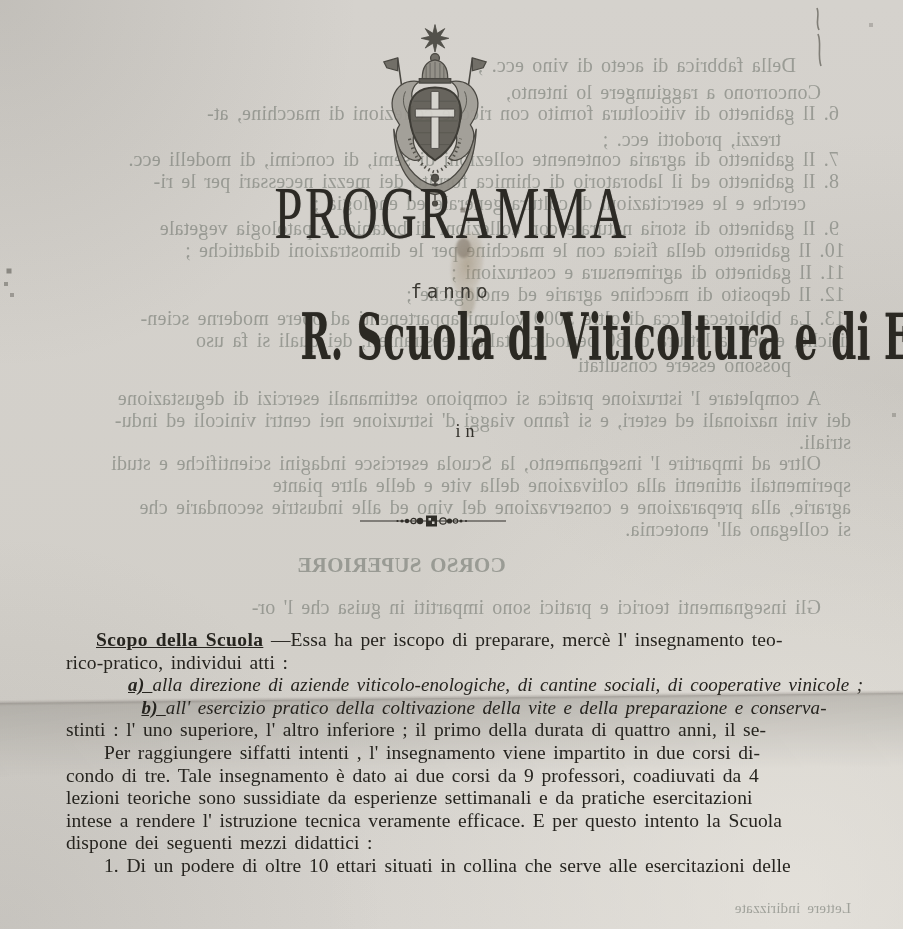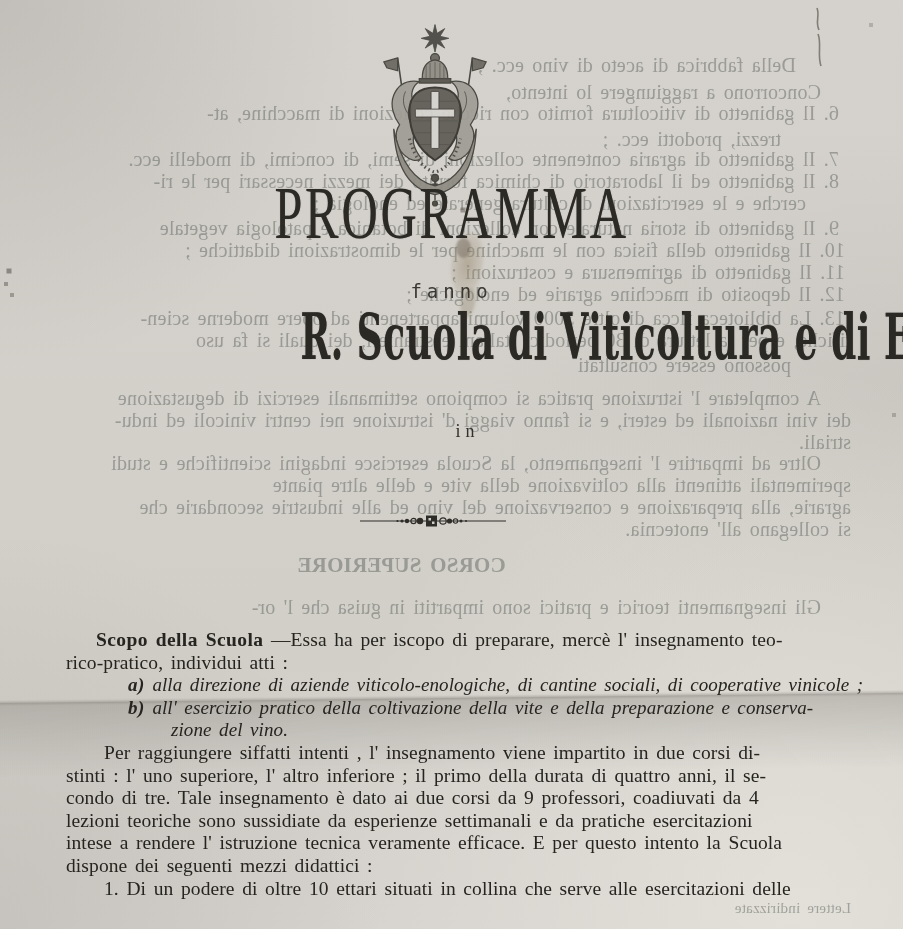--- a/index.html
+++ b/index.html
@@ -54,22 +54,22 @@
   .in-word{display:inline-block;font-size:18px;letter-spacing:5px;color:#34322c;}
   .city-row{position:absolute;left:0;top:448px;width:100%;text-align:center;}
   .city{display:inline-block;font-family:"DejaVu Serif",serif;font-weight:bold;font-size:54px;
     line-height:1;letter-spacing:8px;color:#2b2923;transform:scaleX(0.82);transform-origin:center;
     text-shadow:0 0 1px rgba(55,53,47,0.5);}
   .divider{position:absolute;left:358px;top:514px;}
   
   .body-text{position:absolute;left:66px;top:629px;width:774px;}
   .body-line{height:22.6px;line-height:22.6px;font-size:19.5px;white-space:nowrap;
     word-spacing:2.6px;letter-spacing:0.1px;color:#26241f;}
-  .body-line.it{font-style:italic;font-size:19px;}
-  .body-line .pre{font-weight:bold;letter-spacing:0.4px;}
+  .body-line.it{font-style:italic;font-size:19px;text-align:center;}
+  .body-line .pre{font-weight:bold;letter-spacing:0.4px;text-decoration:underline;}
 </style>
 </head>
 <body>
 
 <div class="page">
 
   <div class="bleed" id="bleed-layer">
       <div class="bleed-line" style="top: 55px; left: 55px;">Della fabbrica di aceto di vino ecc. ;</div>
       <div class="bleed-line" style="top: 82px; left: 30px;">Concorrono a raggiungere lo intento,</div>
       <div class="bleed-line" style="top: 103px; left: 12px;">6. Il gabinetto di viticoltura fornito con ricche collezioni di macchine, at-</div>
@@ -160,23 +160,22 @@
     <circle cx="97.5" cy="7" r="2.2" fill="none" stroke="#2f2d28" stroke-width="1.1"></circle>
     <circle cx="103" cy="7" r="1.5" fill="#2f2d28"></circle>
     <circle cx="108" cy="7" r="1" fill="#2f2d28"></circle>
   </svg>
 
   <div class="body-text" id="body-text">
       <div class="body-line" style="padding-left: 30px;"><span class="pre">Scopo della Scuola</span> —Essa ha per iscopo di preparare, mercè l' insegnamento teo-</div>
       <div class="body-line">rico-pratico, individui atti :</div>
       <div class="body-line it" style="padding-left: 62px;"><span class="pre">a) </span>alla direzione di aziende viticolo-enologiche, di cantine sociali, di cooperative vinicole ;</div>
       <div class="body-line it" style="padding-left: 62px;"><span class="pre">b) </span>all' esercizio  pratico della coltivazione della vite e della preparazione e conserva-</div>
-      <div class="body-line it" style="padding-left: 105px;">zione del vino.</div>
+      <div class="body-line">stinti : l' uno superiore, l' altro inferiore ; il primo della durata di quattro anni, il se-</div>
       <div class="body-line" style="padding-left: 38px;">Per raggiungere siffatti intenti , l' insegnamento viene impartito in due corsi di-</div>
-      <div class="body-line">stinti : l' uno superiore, l' altro inferiore ; il primo della durata di quattro anni, il se-</div>
       <div class="body-line">condo di tre. Tale insegnamento è dato ai due corsi da 9 professori, coadiuvati da 4</div>
       <div class="body-line">lezioni teoriche sono sussidiate da esperienze settimanali e da pratiche esercitazioni</div>
       <div class="body-line">intese a rendere l' istruzione tecnica veramente efficace. E per questo intento la Scuola</div>
       <div class="body-line">dispone dei seguenti mezzi didattici :</div>
       <div class="body-line" style="padding-left: 38px;">1. Di un podere di oltre 10 ettari situati in collina che serve alle esercitazioni delle</div>
     </div>
 
 </div>
 
 </body></html>

